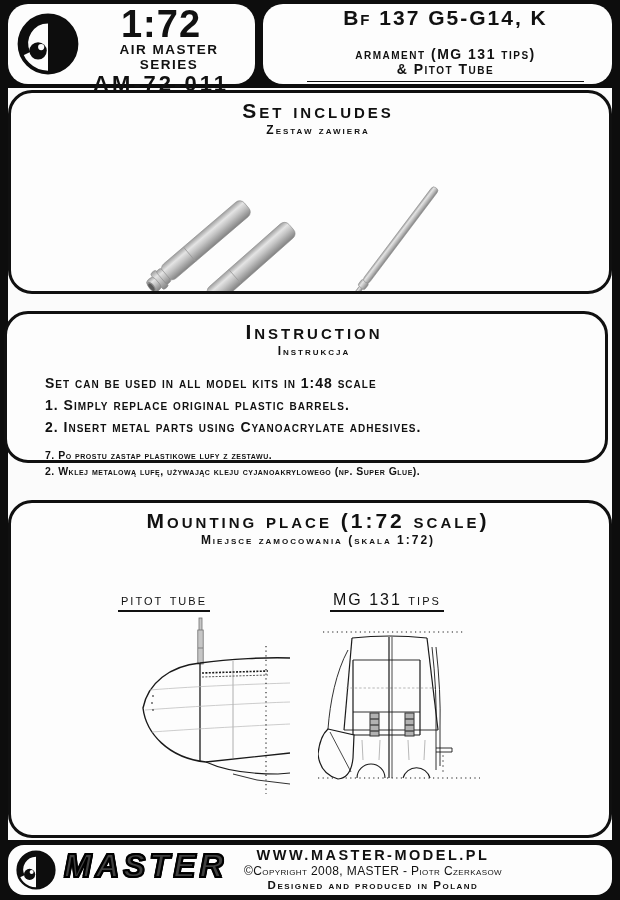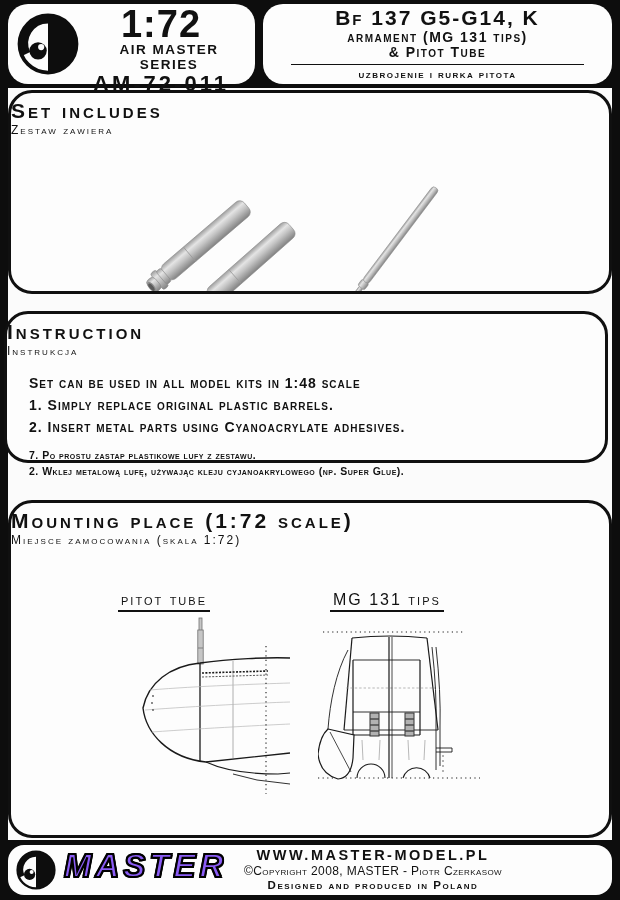--- a/index.html
+++ b/index.html
@@ -3,51 +3,51 @@
 <meta charset="utf-8">
 <style>
   html,body{margin:0;padding:0;}
   body{
     width:620px;height:900px;position:relative;overflow:hidden;
     background:#0d0d0d;
     font-family:"Liberation Sans", sans-serif;color:#111;
   }
   .abs{position:absolute;box-sizing:border-box;}
   .paper-underlay{left:8px;top:88px;width:604px;height:752px;background:#fbfbfb;}
-  .panel{background:#fdfdfd;border-radius:20px;}
+  .panel{background:#fdfdfd;border-radius:20px;padding-left:16px;}
   .bordered{border:3px solid #101010;border-radius:24px;}
   .sc{font-variant:small-caps;}
   
   .hl{left:8px;top:4px;width:247px;height:80px;}
   .hl-text{position:absolute;left:64px;top:2px;width:178px;text-align:center;}
   .scale{font-size:38px;font-weight:bold;line-height:36px;letter-spacing:1px;}
   .series{font-size:13.5px;font-weight:bold;line-height:15px;letter-spacing:1.5px;margin-left:16px;}
   .code{font-size:22px;font-weight:bold;line-height:24px;letter-spacing:3px;}
   .hr-box{left:263px;top:4px;width:349px;height:80px;text-align:center;}
   .hr-title{font-size:21px;font-weight:bold;letter-spacing:2px;line-height:24px;margin-top:2px;}
-  .hr-l2{font-size:14px;font-weight:bold;letter-spacing:1.5px;line-height:15px;}
+  .hr-l2{font-size:14px;font-weight:bold;letter-spacing:1.5px;line-height:15px;margin-top:17px;}
   .hr-l3{font-size:14px;font-weight:bold;letter-spacing:1.5px;line-height:15px;}
   .hr-rule{border:0;border-top:1.5px solid #111;margin:4px 28px 3px 28px;}
   .hr-l4{font-size:11px;font-weight:bold;letter-spacing:1.5px;line-height:12px;}
   
   .box-set{left:8px;top:90px;width:604px;height:204px;}
   .box-instr{left:4px;top:311px;width:604px;height:152px;}
   .box-mount{left:8px;top:500px;width:604px;height:338px;}
-  .box-title{text-align:left;font-size:21px;font-weight:bold;letter-spacing:3px;line-height:24px;margin-top:6px;}
-  .box-sub{text-align:left;font-size:12px;font-weight:normal;letter-spacing:2px;line-height:14px;}
+  .box-title{text-align:center;font-size:21px;font-weight:bold;letter-spacing:3px;line-height:24px;margin-top:6px;}
+  .box-sub{text-align:center;font-size:12px;font-weight:bold;letter-spacing:2px;line-height:14px;}
   .instr-en{margin:14px 10px 0 22px;font-size:14px;font-weight:bold;letter-spacing:1px;line-height:22px;}
   .instr-pl{margin:10px 10px 0 22px;font-size:10.5px;font-weight:bold;letter-spacing:.5px;line-height:15.5px;}
   .diagram-label{position:absolute;font-size:16px;font-weight:normal;letter-spacing:2px;
     border-bottom:2px solid #111;padding:0 3px 1px 3px;}
   .lbl-pitot{left:118px;top:591px;}
   .lbl-mg{left:330px;top:591px;}
   
   .foot-box{left:8px;top:845px;width:604px;height:50px;border-radius:16px;}
   .brand{position:absolute;left:56px;top:2px;font-size:33px;font-weight:bold;font-style:italic;
-    letter-spacing:4px;color:#8b5cf6;-webkit-text-stroke:2px #000;
+    letter-spacing:4px;color:#404040;-webkit-text-stroke:2px #000;
     text-shadow:-1px -1px 0 #000,1px -1px 0 #000,-1px 1px 0 #000,1px 1px 0 #000;}
   .foot-text{position:absolute;left:212px;top:2px;width:306px;text-align:center;}
   .site{font-size:14.5px;font-weight:bold;letter-spacing:2.5px;line-height:17px;}
   .copy{font-size:12px;font-weight:normal;letter-spacing:.4px;line-height:14px;}
   .made{font-size:11.5px;font-weight:bold;letter-spacing:1.5px;line-height:14px;}
   svg{display:block;}
 </style>
 </head>
 <body>
 

